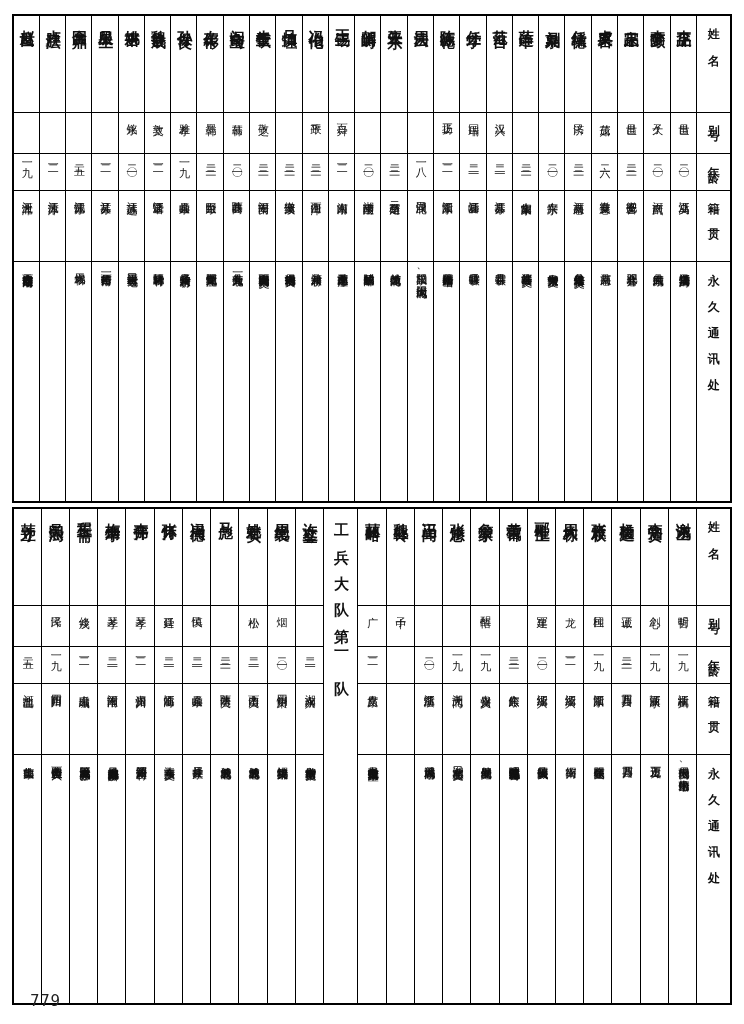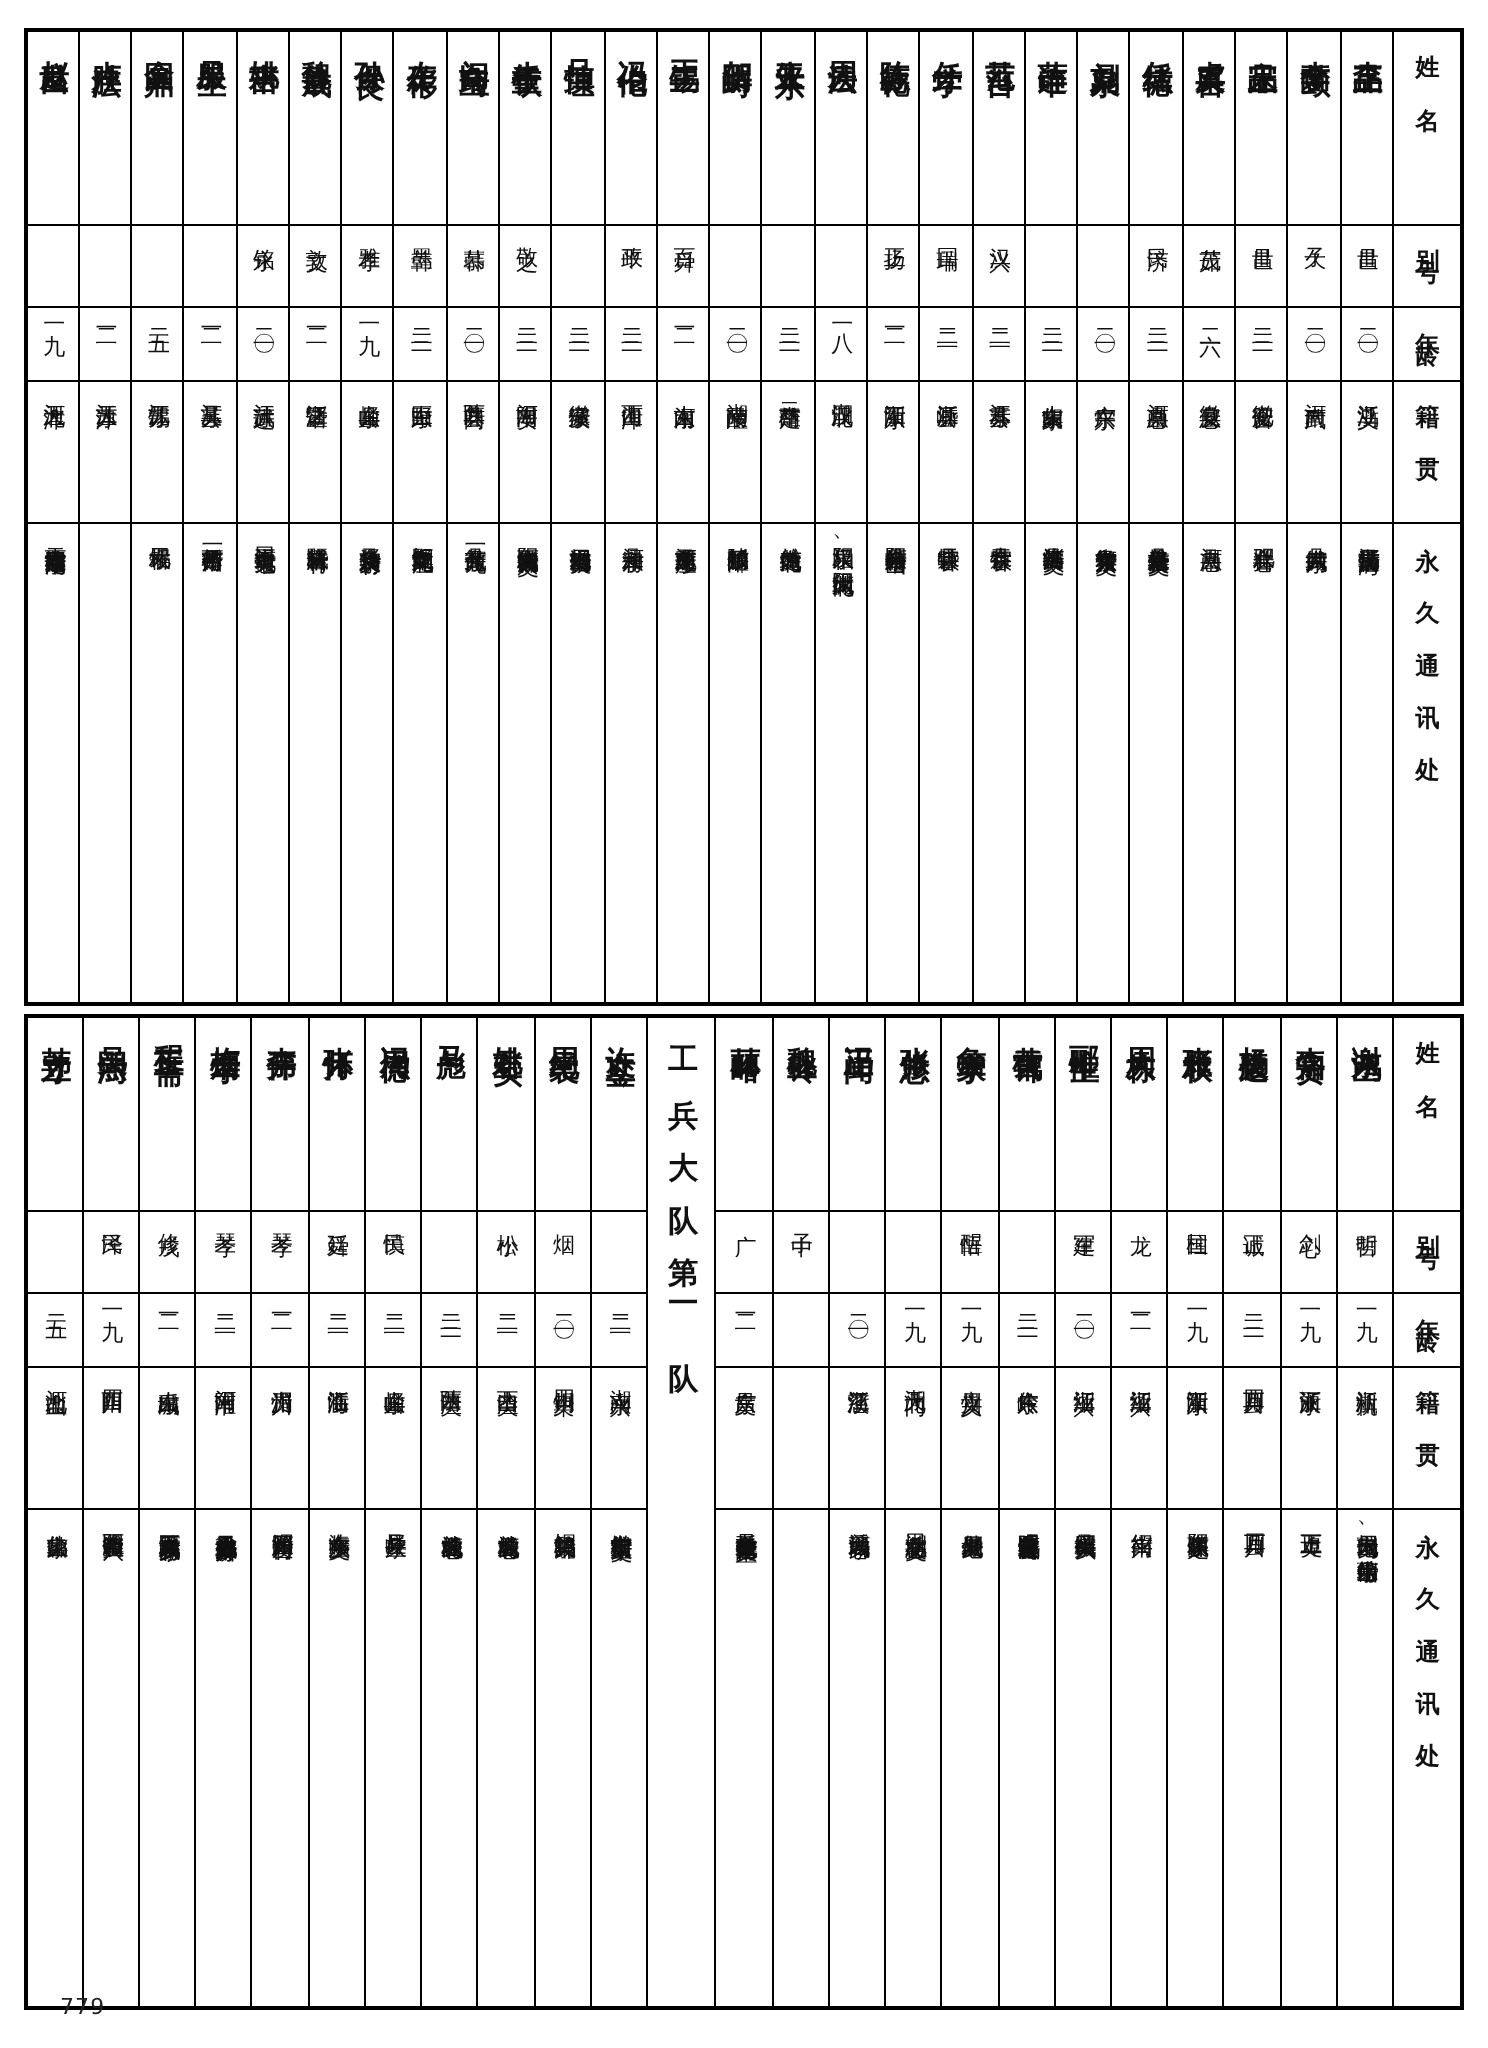--- a/index.html
+++ b/index.html
@@ -78,21 +78,21 @@
 
   .unit-label {
     font-size: 15px;
     font-weight: bold;
     letter-spacing: 0.28em;
   }
   .pagenum {
     position: absolute;
     left: 30px;
     bottom: 14px;
-    font-size: 11px;
+    font-size: 15px;
     letter-spacing: 0.05em;
     color: #222;
   }
 </style>
 </head>
 <body>
 
 <div class="page">
 
   <table class="tbl block" id="tbl-top">

